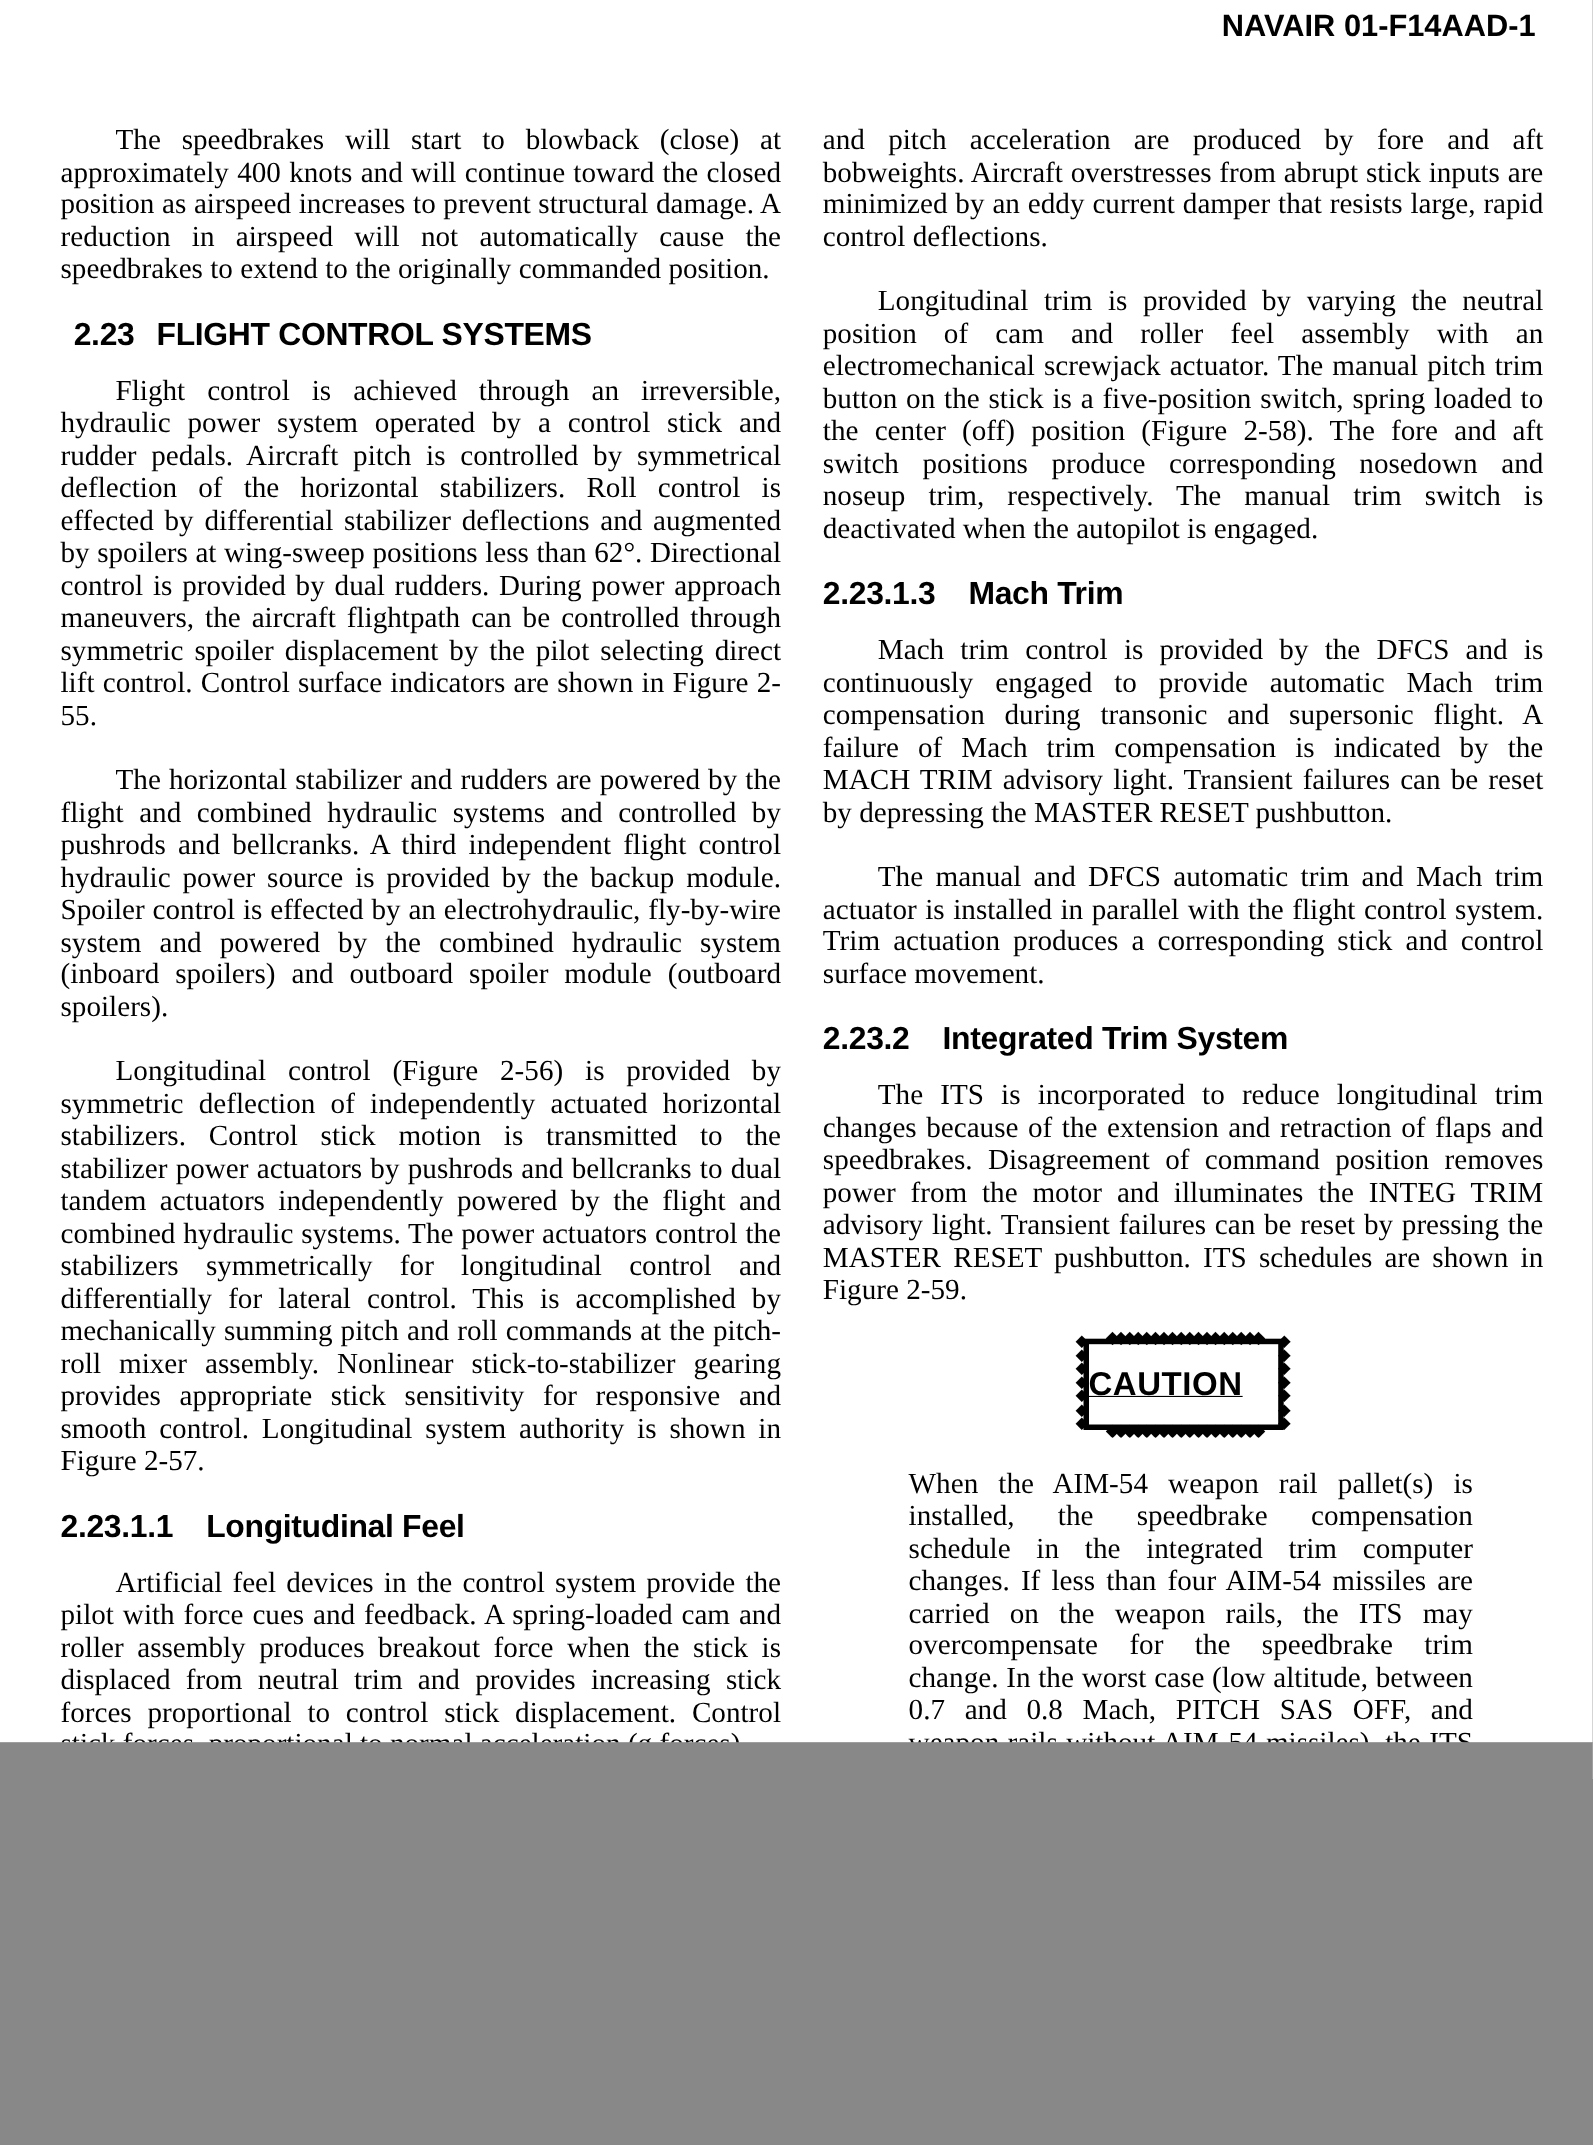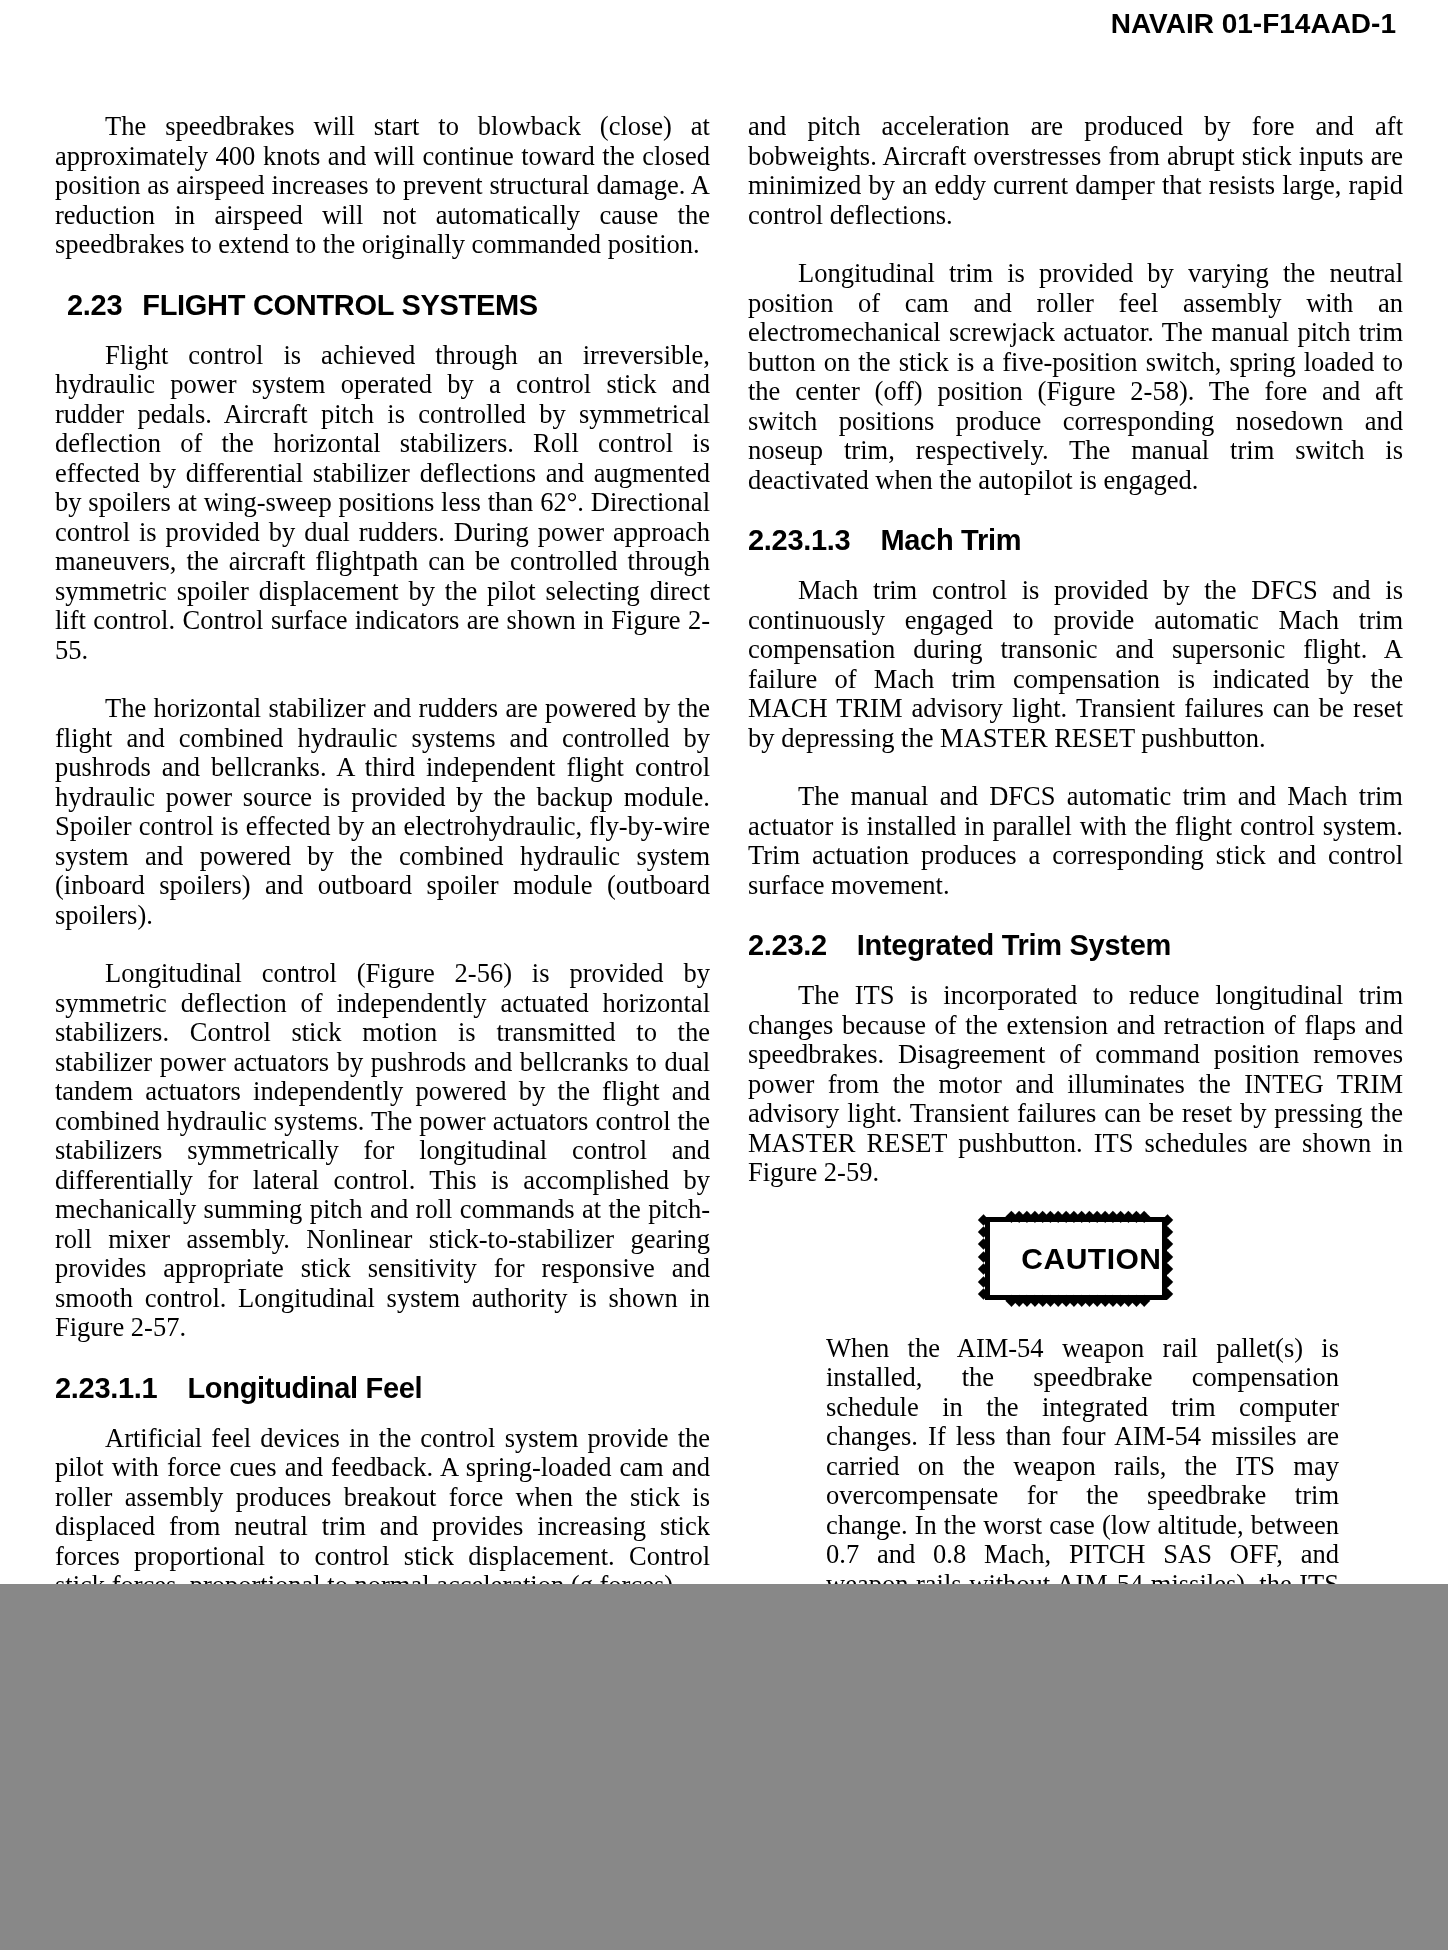--- a/index.html
+++ b/index.html
@@ -38,21 +38,22 @@
   .link{color:#000000;}
   
   .caution-wrap{
     position:relative;
     width:182px;
     margin:2px auto 34px auto;
   }
   .caution-inner{
     border:5px solid #000;
     padding:20px 0 19px 0;
-    text-align:right;
+    text-align:left;
+    text-decoration:underline;
   }
   .caution-label{
     font-family:"Liberation Sans","DejaVu Sans",sans-serif;
     font-weight:bold;font-size:30px;letter-spacing:0.5px;
   }
   .dm{
     position:absolute;left:-9px;right:-9px;height:14px;
     font-family:"DejaVu Sans",sans-serif;
     font-size:16px;line-height:13px;letter-spacing:-4.5px;
     text-align:center;white-space:nowrap;overflow:hidden;

